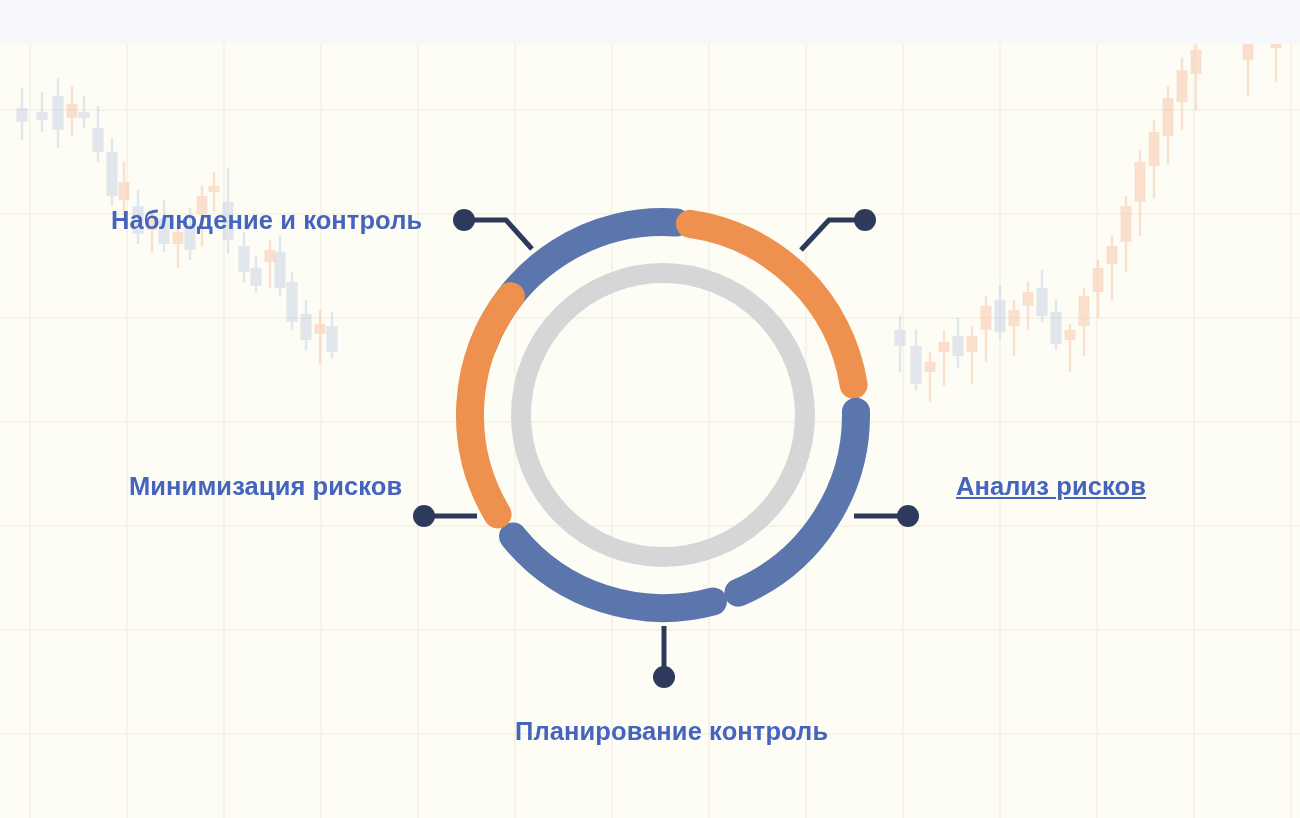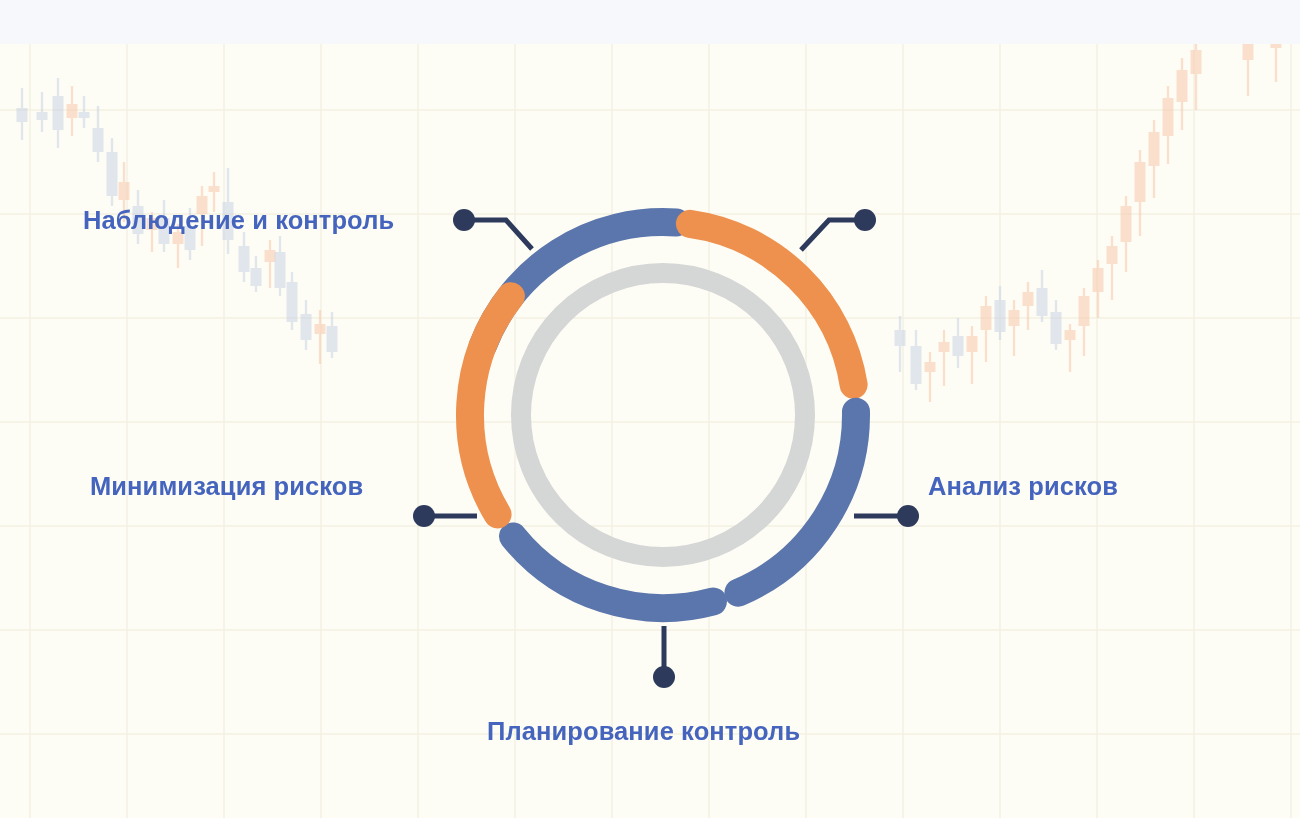--- a/index.html
+++ b/index.html
@@ -40,25 +40,26 @@
   }
   .label {
     position: absolute;
     font-family: "Liberation Sans", sans-serif;
     font-size: 25.5px;
     font-weight: 700;
     color: #4464BE;
     letter-spacing: 0.1px;
     white-space: nowrap;
     line-height: 1;
+    margin-left: 28px;
   }
   #label-monitoring { left: 83px;  top: 208px; }
   #label-detection  { left: 910px; top: 208px; }
-  #label-minimize   { left: 90px; top: 474px; }
-  #label-analysis   { left: 928px; top: 474px; }
+  #label-minimize   { left: 101px; top: 474px; }
+  #label-analysis   { left: 928px; top: 474px; text-decoration: underline; }
   #label-planning   { left: 487px; top: 719px; }
 </style>
 </head>
 <body>
 
 <div id="stage">
 
   <svg id="bg-layer" viewBox="0 0 1300 818" aria-hidden="true">
     <rect x="0" y="0" width="1300" height="818" fill="#FEFDF5"></rect>
     <g id="grid-group" stroke="#F3EFE2" stroke-width="1.4">

